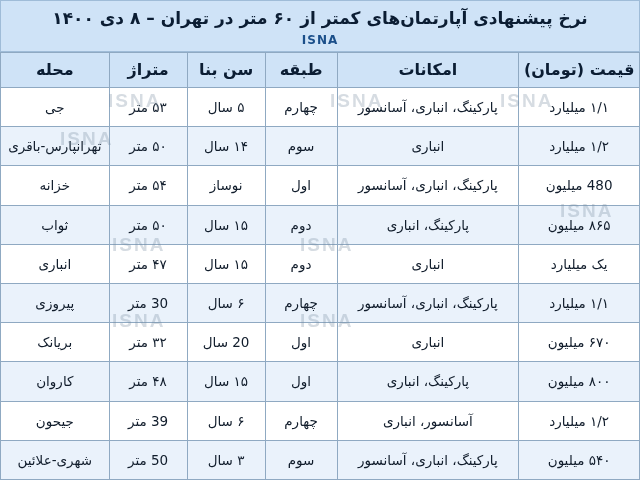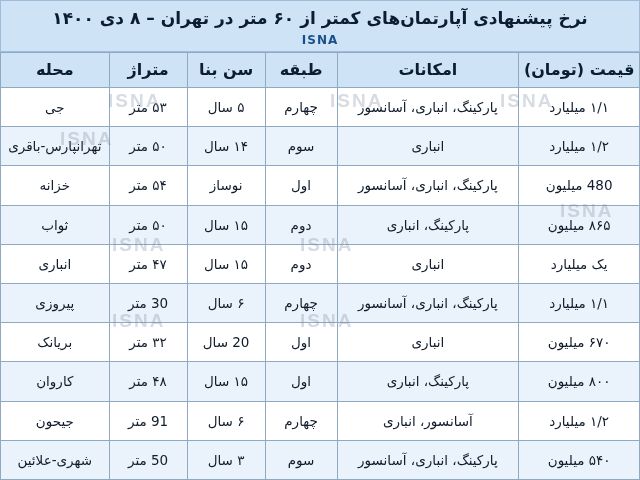--- a/index.html
+++ b/index.html
@@ -190,21 +190,21 @@
           <td>اول</td>
           <td>۱۵ سال</td>
           <td>۴۸ متر</td>
           <td>کاروان</td>
         </tr>
         <tr>
           <td>۱/۲ میلیارد</td>
           <td>آسانسور، انباری</td>
           <td>چهارم</td>
           <td>۶ سال</td>
-          <td>91 متر</td>
+          <td>39 متر</td>
           <td>جیحون</td>
         </tr>
         <tr>
           <td>۵۴۰ میلیون</td>
           <td>پارکینگ، انباری، آسانسور</td>
           <td>سوم</td>
           <td>۳ سال</td>
           <td>50 متر</td>
           <td>شهری-علائین</td>
         </tr>

